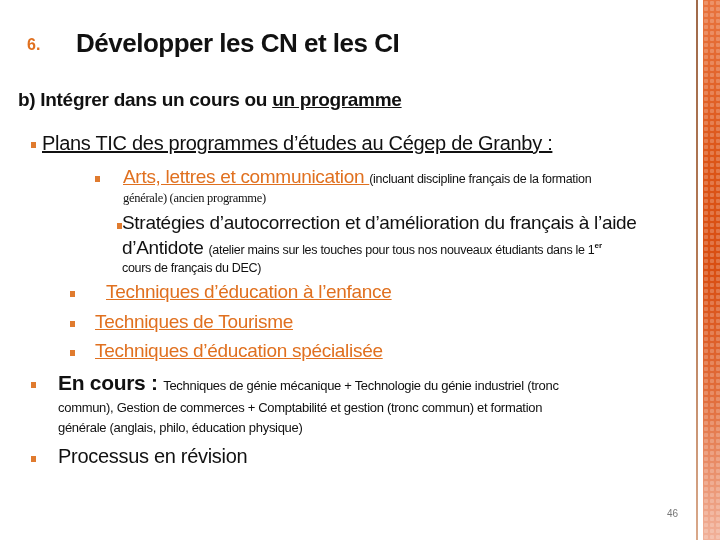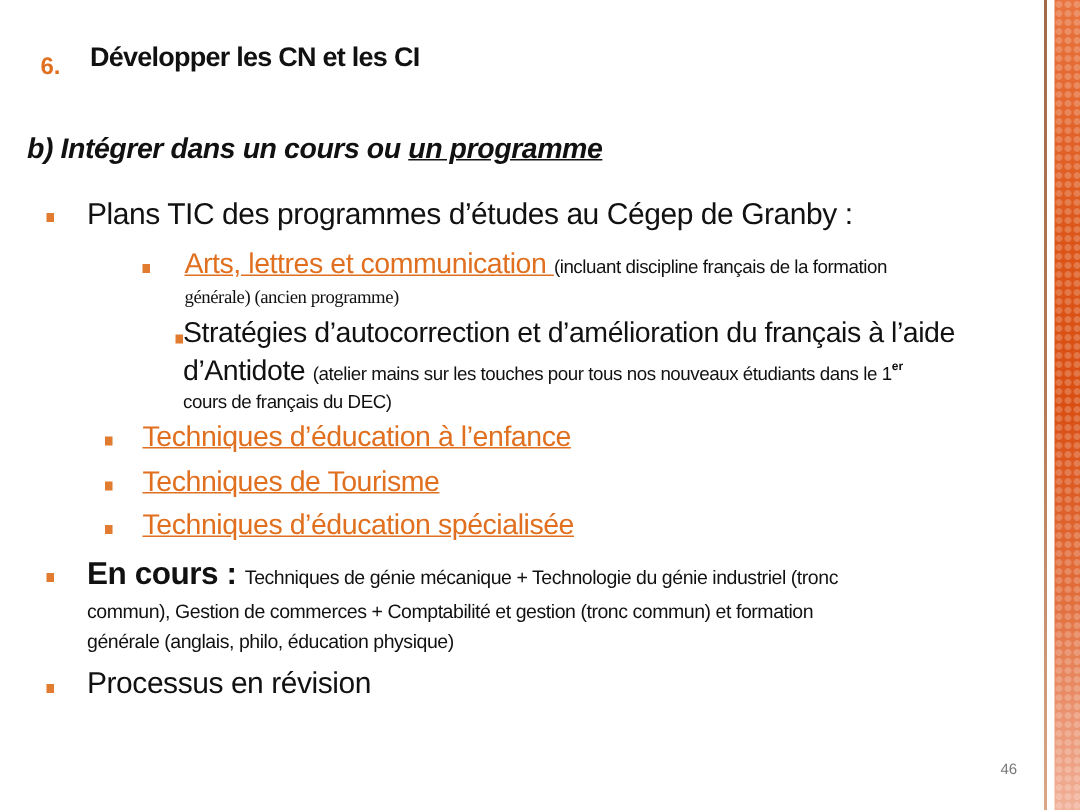--- a/index.html
+++ b/index.html
@@ -14,27 +14,26 @@
   .side-bar {
     position:absolute; left:703px; top:0; width:17px; height:540px;
     background:
       radial-gradient(circle at 50% 50%, rgba(255,255,255,0.22) 0 2px, transparent 2.5px) 0 0/6px 6px,
       linear-gradient(#e8743f 0%, #dc5518 30%, #d94e12 50%, #e2703f 75%, #f1b19a 100%);
   }
   .num {
     position:absolute; left:27px; top:36px; font-size:16px; font-weight:bold; color:#e0701f;
   }
   .title {
-    position:absolute; left:60px; top:28px; font-size:18px; font-weight:bold; color:#111;
+    position:absolute; left:76px; top:28px; font-size:26px; font-weight:bold; color:#111;
     letter-spacing:-0.5px;
   }
   .subtitle {
     position:absolute; left:18px; top:89px; font-size:19px; font-weight:bold; color:#111;
     letter-spacing:-0.3px;
-    font-style:italic;
   }
   .subtitle u { text-decoration:underline; }
   .bullet {
     position:absolute; width:5px; height:6px; background:#e07b2f;
   }
   .line { position:absolute; white-space:nowrap; }
   .l1 { font-size:20px; letter-spacing:-0.3px; }
   .l2 { font-size:19px; letter-spacing:-0.3px; }
   .small { font-size:12.5px; letter-spacing:-0.3px; }
   .link { color:#e0701f; text-decoration:underline; text-decoration-color:#e0701f; }
@@ -48,33 +47,33 @@
 
 <div class="side-line"></div>
 <div class="side-bar"></div>
 
 <div class="num">6.</div>
 <div class="title">Développer les CN et les CI</div>
 
 <div class="subtitle"><span>b) Intégrer dans un cours ou </span><u>un programme</u></div>
 
 <div class="bullet" style="left:31px;top:142px;"></div>
-<div class="line l1" style="left:58px;top:132px;">Plans TIC des programmes d’études au Cégep de Granby :</div>
+<div class="line l1" style="left:42px;top:132px;text-decoration:underline;">Plans TIC des programmes d’études au Cégep de Granby :</div>
 
 <div class="bullet" style="left:95px;top:176px;"></div>
 <div class="line" style="left:123px;top:166px;"><span class="l2 link">Arts, lettres et communication </span><span class="small">(incluant discipline français de la formation</span></div>
 <div class="line small" style="left:123px;top:191px;font-family:Liberation Serif, serif;">générale) (ancien programme)</div>
 
 <div class="bullet" style="left:117px;top:223px;"></div>
 <div class="line l3" style="left:122px;top:212px;">Stratégies d’autocorrection et d’amélioration du français à l’aide</div>
 <div class="line" style="left:122px;top:237px;"><span class="l3">d’Antidote </span><span class="small">(atelier mains sur les touches pour tous nos nouveaux étudiants dans le 1</span><sup style="font-size:8px;font-weight:bold;">er</sup></div>
 <div class="line small" style="left:122px;top:261px;">cours de français du DEC)</div>
 
 <div class="bullet" style="left:70px;top:291px;"></div>
-<div class="line l2 link" style="left:95px;top:281px;">Techniques d’éducation à l’enfance</div>
+<div class="line l2 link" style="left:106px;top:281px;">Techniques d’éducation à l’enfance</div>
 
 <div class="bullet" style="left:70px;top:321px;"></div>
 <div class="line l2 link" style="left:95px;top:311px;">Techniques de Tourisme</div>
 
 <div class="bullet" style="left:70px;top:350px;"></div>
 <div class="line l2 link" style="left:95px;top:340px;">Techniques d’éducation spécialisée</div>
 
 <div class="bullet" style="left:31px;top:382px;"></div>
 <div class="line" style="left:58px;top:371px;"><span style="font-size:21px;letter-spacing:-0.3px;font-weight:bold;">En cours : </span><span class="small" style="font-size:13px;">Techniques de génie mécanique + Technologie du génie industriel (tronc</span></div>
 <div class="line small" style="left:58px;top:400px;font-size:13px;">commun), Gestion de commerces + Comptabilité et gestion (tronc commun) et formation</div>

